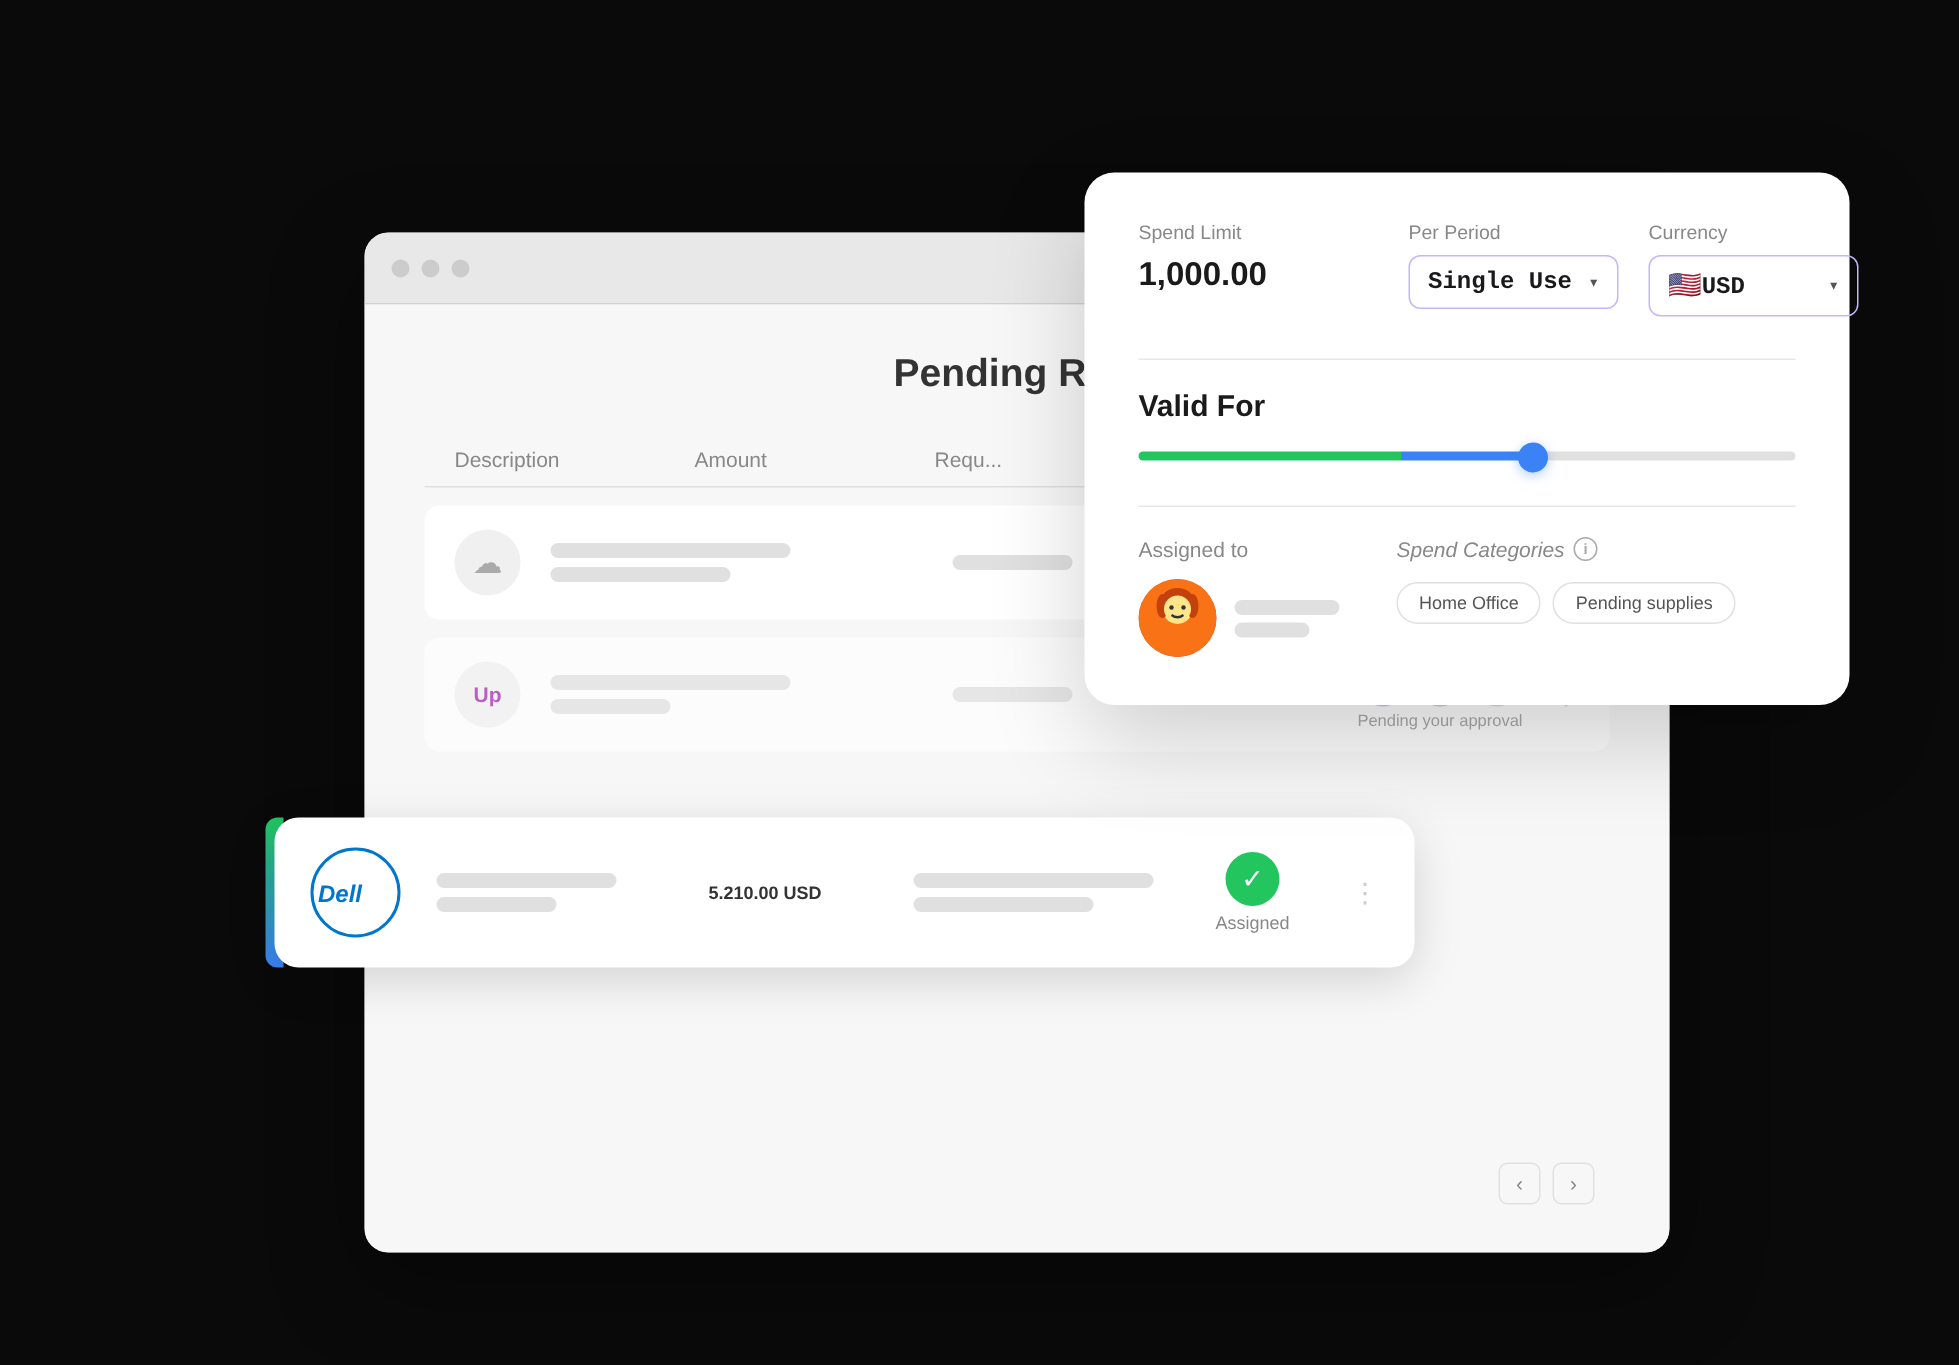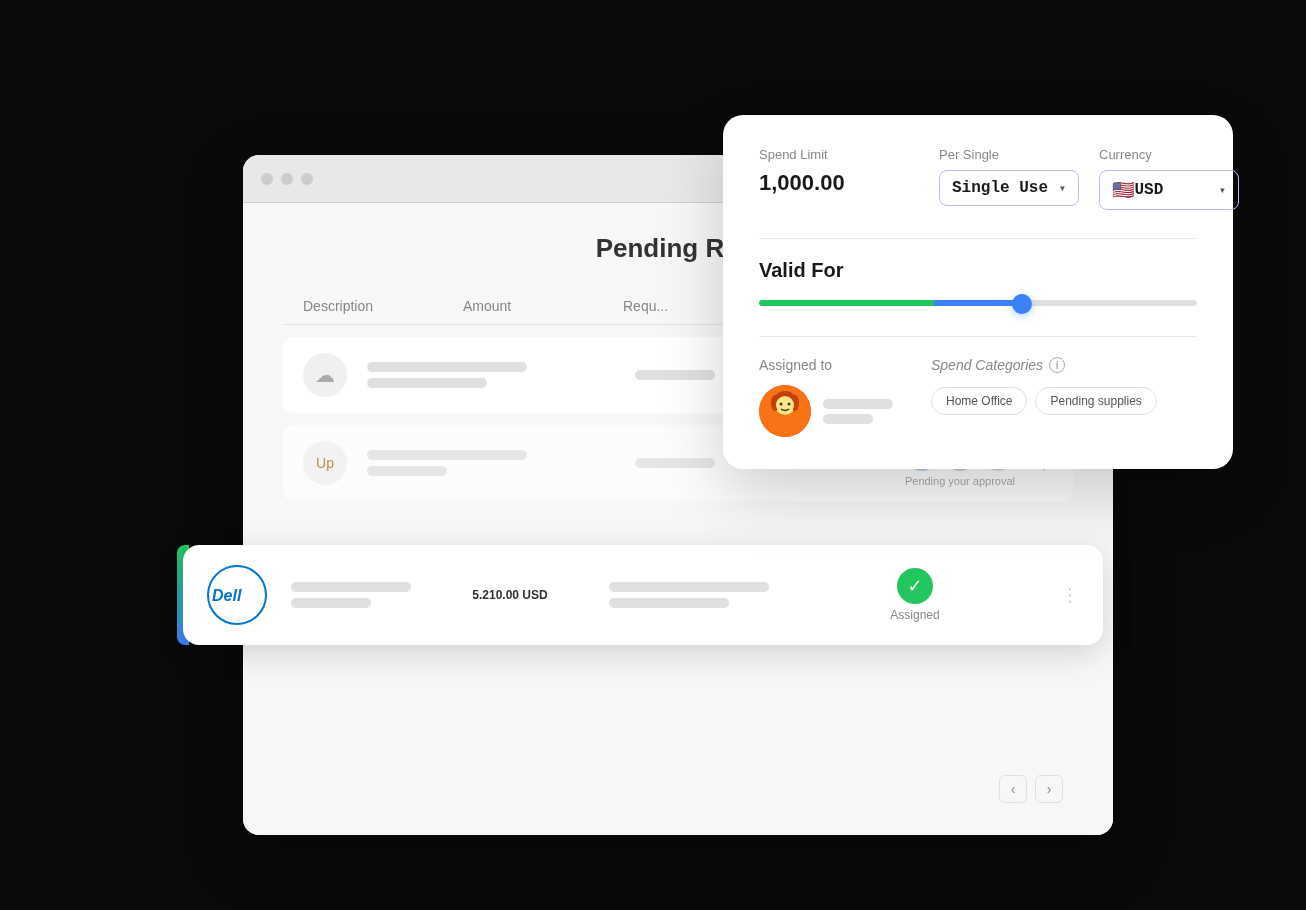--- a/index.html
+++ b/index.html
@@ -137,21 +137,21 @@
       color: #ccc;
       font-size: 18px;
       margin-left: auto;
     }
 
     
     .dell-card {
       position: absolute;
       top: 490px;
       left: 80px;
-      width: 920px;
+      width: 760px;
       height: 100px;
       background: white;
       border-radius: 16px;
       box-shadow: 0 8px 32px rgba(0,0,0,0.15);
       display: flex;
       align-items: center;
       padding: 0 24px;
       gap: 24px;
     }
 
@@ -471,21 +471,21 @@
             <div class="step-circle step-check">✓</div>
             <div class="step-circle step-check-light">✓</div>
           </div>
           <span class="pending-label">Pending your approval</span>
         </div>
         <div class="more-dots">⋮</div>
       </div>
 
       <div class="table-row-item" style="opacity:0.7;">
         <div class="icon-circle">
-          <span style="font-size:14px; color:#a16207; font-weight:400;">Up</span>
+          <span style="font-size:14px; color:#a21caf; font-weight:700;">Up</span>
         </div>
         <div style="flex:1; display:flex; flex-direction:column; gap:6px;">
           <div class="placeholder-bar long"></div>
           <div class="placeholder-bar short"></div>
         </div>
         <div style="display:flex; flex-direction:column; gap:6px; min-width:100px;">
           <div class="placeholder-bar short"></div>
         </div>
         <div style="display:flex; flex-direction:column; gap:6px; min-width:130px;">
           <div class="placeholder-bar medium"></div>
@@ -543,21 +543,21 @@
     <div class="panel-top-row">
 
       <div class="field-group" style="min-width:120px; margin-right:20px;">
         <span class="field-label">Spend Limit</span>
         <span class="field-value">1,000.00</span>
       </div>
 
       <div class="spend-limit-divider"></div>
 
       <div class="field-group" style="margin-right:20px;">
-        <span class="field-label">Per Single</span>
+        <span class="field-label">Per Period</span>
         <div class="field-dropdown">
           <span>Single Use</span>
           <span class="dropdown-arrow">▾</span>
         </div>
       </div>
 
       <div class="field-group">
         <span class="field-label">Currency</span>
         <div class="field-dropdown">
           <span class="flag-emoji">🇺🇸</span>

